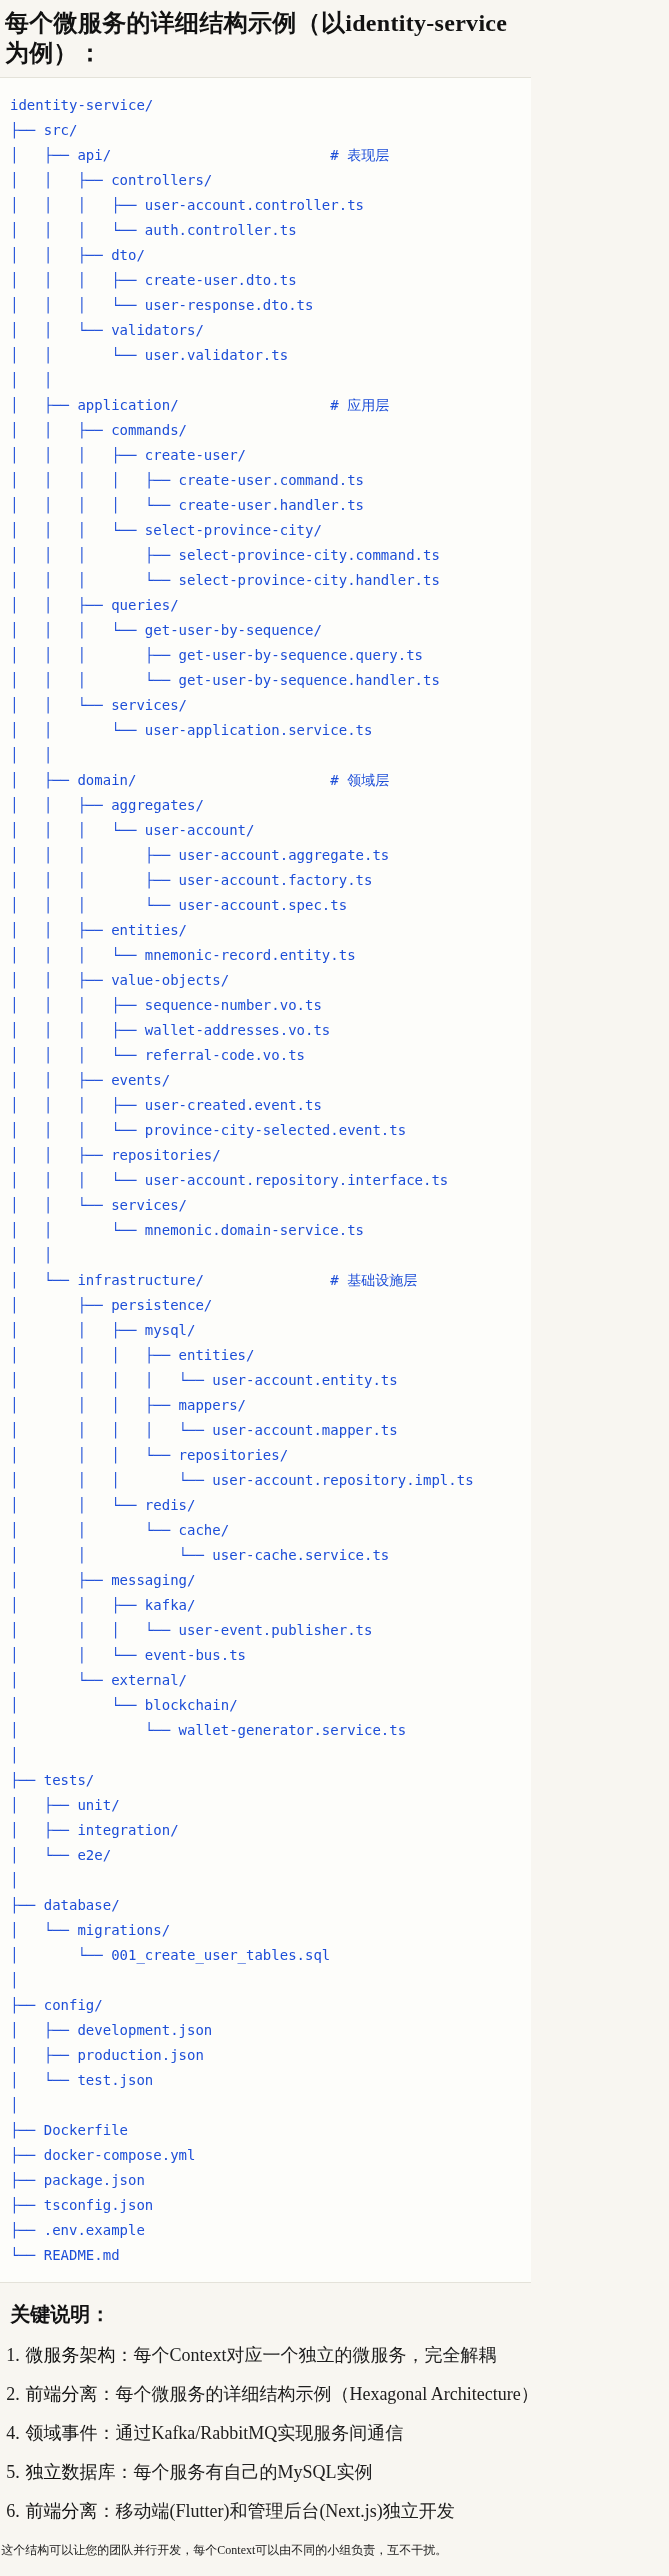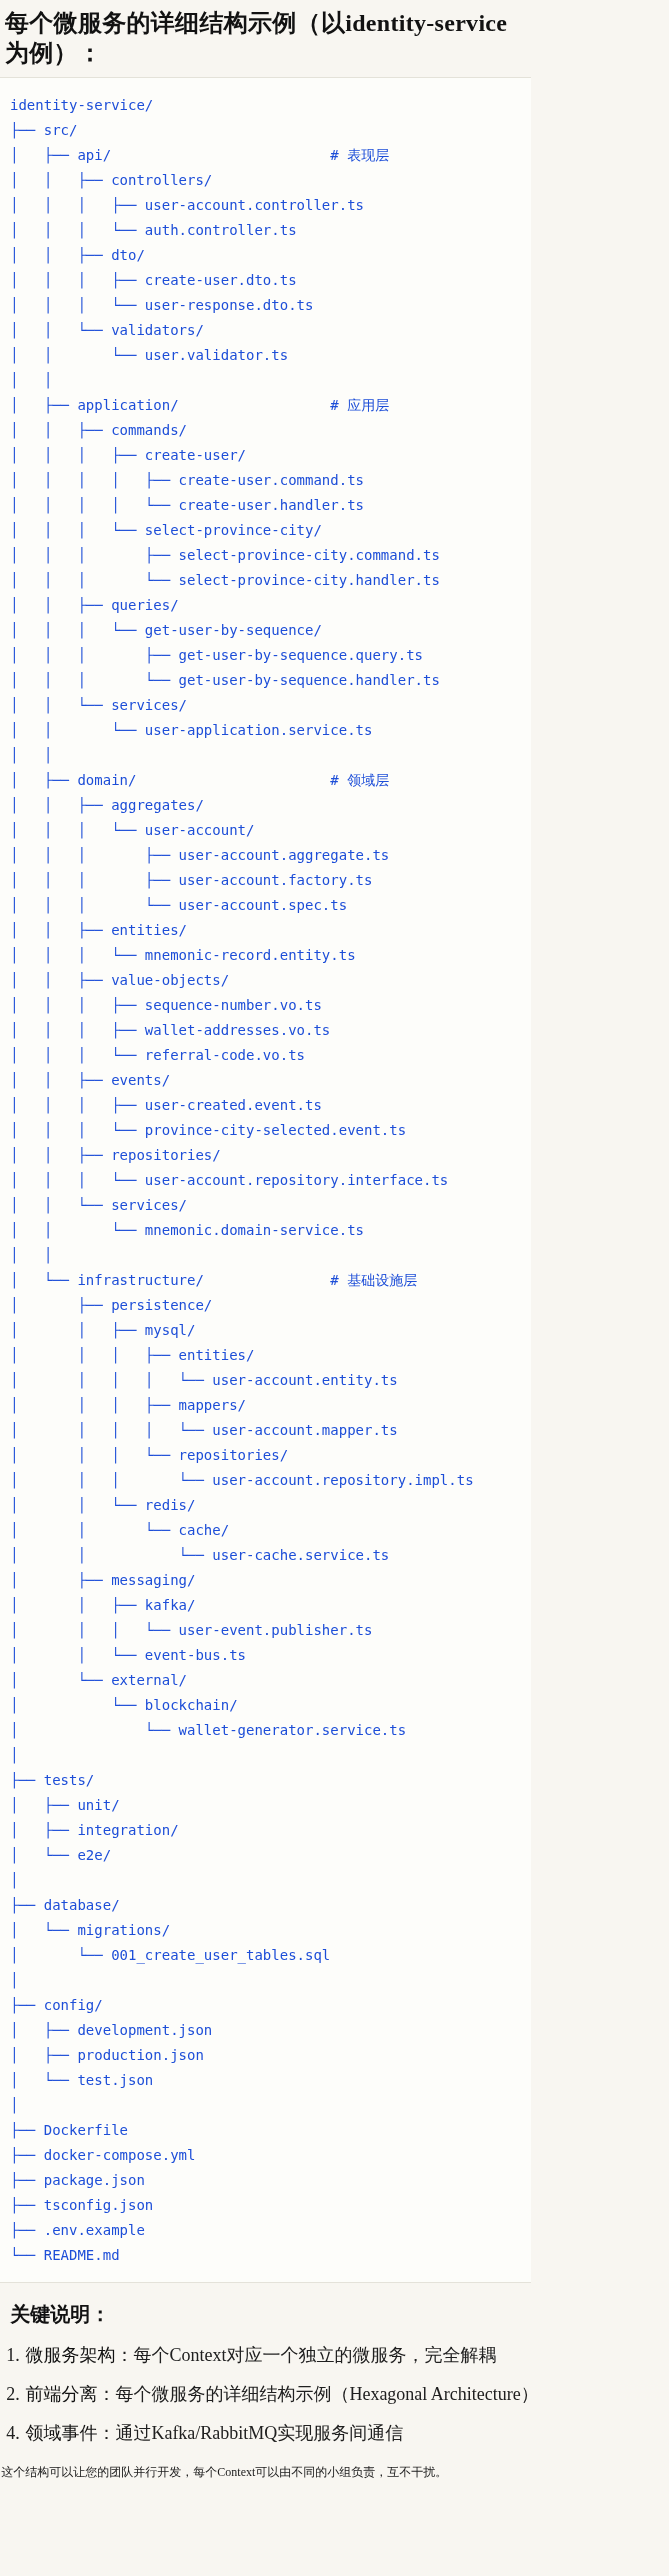--- a/index.html
+++ b/index.html
@@ -172,19 +172,21 @@
   <div class="footer">
     <h2 class="notes-heading">关键说明：</h2>
 
     <p class="note"><span class="note-num">1.</span><strong>微服务架构</strong><span>：每个Context对应一个独立的微服务，完全解耦</span></p>
 
     <p class="note"><span class="note-num">2.</span><strong>前端分离</strong><span>：每个微服务的详细结构示例（Hexagonal Architecture）</span></p>
 
 
     <p class="note"><span class="note-num">4.</span><strong>领域事件</strong><span>：通过Kafka/RabbitMQ实现服务间通信</span></p>
 
+    <p class="note"><span class="note-num">5.</span><strong>独立数据库</strong><span>：每个服务有自己的MySQL实例</span></p>
 
+    <p class="note"><span class="note-num">6.</span><strong>前端分离</strong><span>：移动端(Flutter)和管理后台(Next.js)独立开发</span></p>
 
     <p class="closing">这个结构可以让您的团队并行开发，每个Context可以由不同的小组负责，互不干扰。</p>
   </div>
 
 </div>
 
 
 </body></html>

